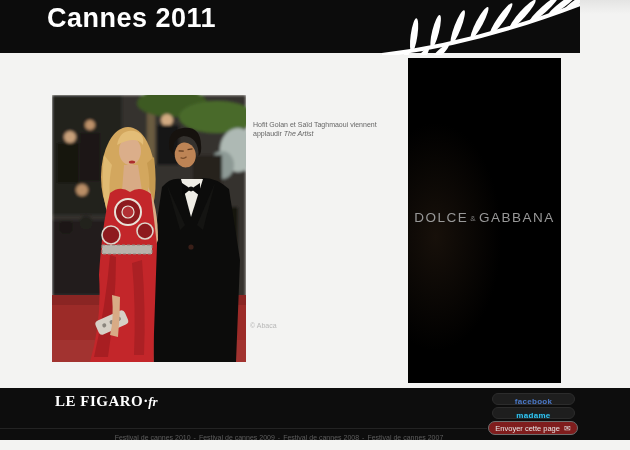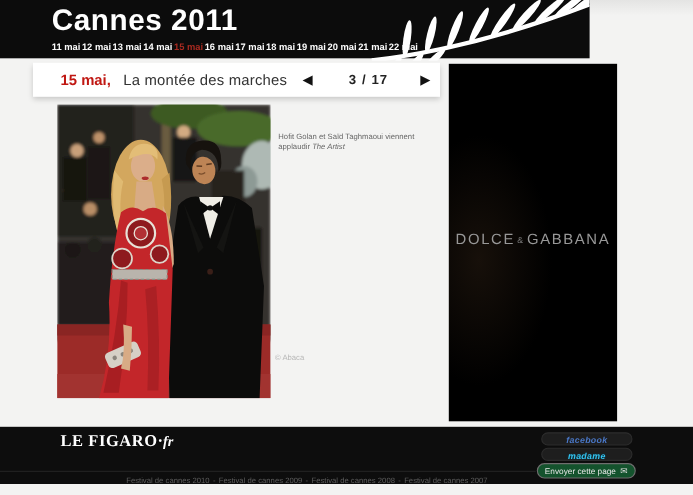--- a/index.html
+++ b/index.html
@@ -1,21 +1,21 @@
 <!DOCTYPE html>
 <html><head>
 <meta charset="utf-8">
 <style>
   * { margin:0; padding:0; box-sizing:border-box; }
   body { background:#555; font-family:"Liberation Sans", sans-serif; }
   #page { position:relative; width:630px; height:450px; margin:0 auto; overflow:hidden;
           background:linear-gradient(#e4e4e3, #f3f3f2 14px); }
 
   
-  .header { position:absolute; left:0; top:0; width:536px; height:53px; background:#0c0c0c; }
+  .header { position:absolute; left:0; top:0; width:580px; height:53px; background:#0c0c0c; }
   .site-title { position:absolute; left:47px; top:3px; color:#fff; font-size:27px; font-weight:bold; letter-spacing:.5px; }
   .date-nav { position:absolute; left:47px; top:37px; width:333px; display:flex; justify-content:space-between; }
   .date-item { color:#fdfdfd; font-size:8.5px; font-weight:bold; cursor:pointer; white-space:nowrap; }
   .date-item.active { color:#a82a20; }
   .palm { position:absolute; right:0; top:0; width:200px; height:55px; }
 
   
   .subbar { position:absolute; left:30px; top:57px; width:370px; height:31px; background:#fff;
             box-shadow:0 3px 5px rgba(0,0,0,.18); }
   .subbar-date { position:absolute; left:25px; top:0; line-height:31px; color:#c01712; font-size:13.5px; font-weight:bold; }
@@ -44,80 +44,59 @@
   
   .footer { position:absolute; left:0; top:388px; width:630px; height:52px; background:#0d0d0d; }
   .footer-rule { position:absolute; left:0; top:40px; width:487px; height:1px; background:#232323; }
   .logo { position:absolute; left:55px; top:4px; color:#fff; font-family:"Liberation Serif", serif; cursor:pointer; }
   .logo-main { font-size:15px; font-weight:bold; letter-spacing:.5px; }
   .logo-dot { font-size:15px; font-weight:bold; }
   .logo-suffix { font-size:13px; font-weight:bold; font-style:italic; }
   .logo-sub { font-size:13px; font-weight:bold; font-style:italic; margin-top:-4px; padding-left:2px; }
 
   .pill { position:absolute; left:492px; width:83px; height:12px; background:#1e1e1e; border:1px solid #2c2c2c;
-          border-radius:7px; text-align:center; line-height:10px; cursor:pointer;font-style:italic; }
+          border-radius:7px; text-align:center; line-height:10px; cursor:pointer; }
   .pill-fb { top:5px; } .pill-tw { top:19px; }
   .fb-label { color:#4a78c8; font-size:8px; font-weight:bold; letter-spacing:.3px; }
   .tw-label { color:#33c3f0; font-size:8px; font-weight:bold; letter-spacing:.3px; text-shadow:0 0 2px #0a3a4a; }
-  .pill-send { position:absolute; left:488px; top:33px; width:90px; height:14px; background:#14532d;
+  .pill-send { position:absolute; left:488px; top:33px; width:90px; height:14px; background:#7f1d1d;
                border:1px solid #6e6e6e; border-radius:8px; color:#e8e8e8; font-size:7.5px;
                display:flex; align-items:center; justify-content:center; gap:4px; cursor:pointer; }
   .env-icon { font-size:8px; color:#ddd; }
 
   .footer-links { position:absolute; left:0; top:46px; width:558px; text-align:center; font-size:7px; color:#5d5d5d; }
   .footer-links a { color:#5d5d5d; text-decoration:none; cursor:pointer; }
   .link-sep { padding:0 3px; }
 </style>
 </head>
 <body>
 
 <div id="page">
 
   <div class="header">
     <div class="site-title">Cannes 2011</div>
-    <div class="date-nav">
-      <span class="date-item">11 mai</span>
-      <span class="date-item">12 mai</span>
-      <span class="date-item">13 mai</span>
-      <span class="date-item">14 mai</span>
-      <span class="date-item active">15 mai</span>
-      <span class="date-item">16 mai</span>
-      <span class="date-item">17 mai</span>
-      <span class="date-item">18 mai</span>
-      <span class="date-item">19 mai</span>
-      <span class="date-item">20 mai</span>
-      <span class="date-item">21 mai</span>
-      <span class="date-item">22 mai</span>
-    </div>
     <svg class="palm" viewBox="0 0 200 55">
       <path d="M2,55 C62,48 132,30 200,4" stroke="#fff" stroke-width="4" fill="none"></path>
       <g fill="#fff">
         <ellipse cx="15" cy="0" rx="17" ry="3.4" transform="translate(32 50) rotate(-82)"></ellipse>
         <ellipse cx="15" cy="0" rx="17" ry="3.4" transform="translate(52 46) rotate(-76)"></ellipse>
         <ellipse cx="16" cy="0" rx="18" ry="3.4" transform="translate(72 42) rotate(-69)"></ellipse>
         <ellipse cx="16" cy="0" rx="18" ry="3.4" transform="translate(92 37) rotate(-62)"></ellipse>
         <ellipse cx="16" cy="0" rx="19" ry="3.4" transform="translate(112 32) rotate(-55)"></ellipse>
         <ellipse cx="16" cy="0" rx="19" ry="3.4" transform="translate(132 26) rotate(-48)"></ellipse>
         <ellipse cx="16" cy="0" rx="19" ry="3.2" transform="translate(152 20) rotate(-42)"></ellipse>
         <ellipse cx="16" cy="0" rx="18" ry="3.0" transform="translate(170 14) rotate(-37)"></ellipse>
         <ellipse cx="15" cy="0" rx="17" ry="2.8" transform="translate(186 9) rotate(-33)"></ellipse>
         <ellipse cx="13" cy="0" rx="14" ry="3.2" transform="translate(28 52) rotate(118)"></ellipse>
         <ellipse cx="13" cy="0" rx="14" ry="3.2" transform="translate(48 49) rotate(128)"></ellipse>
         <ellipse cx="12" cy="0" rx="13" ry="3.0" transform="translate(68 45) rotate(136)"></ellipse>
       </g>
     </svg>
   </div>
 
-  <div class="subbar">
-    <span class="subbar-date">15 mai,</span>
-    <span class="subbar-title">La montée des marches</span>
-    <span class="pg-prev">◀</span>
-    <span class="pg-count">3 / 17</span>
-    <span class="pg-next">▶</span>
-  </div>
 
   <div class="photo">
     <svg width="194" height="267" viewBox="0 0 194 267">
       <defs>
         <filter id="blurbg" x="-10%" y="-10%" width="120%" height="120%">
             <feGaussianBlur stdDeviation="1.4"></feGaussianBlur>
           </filter>
       </defs>
 
       <g filter="url(#blurbg)">

